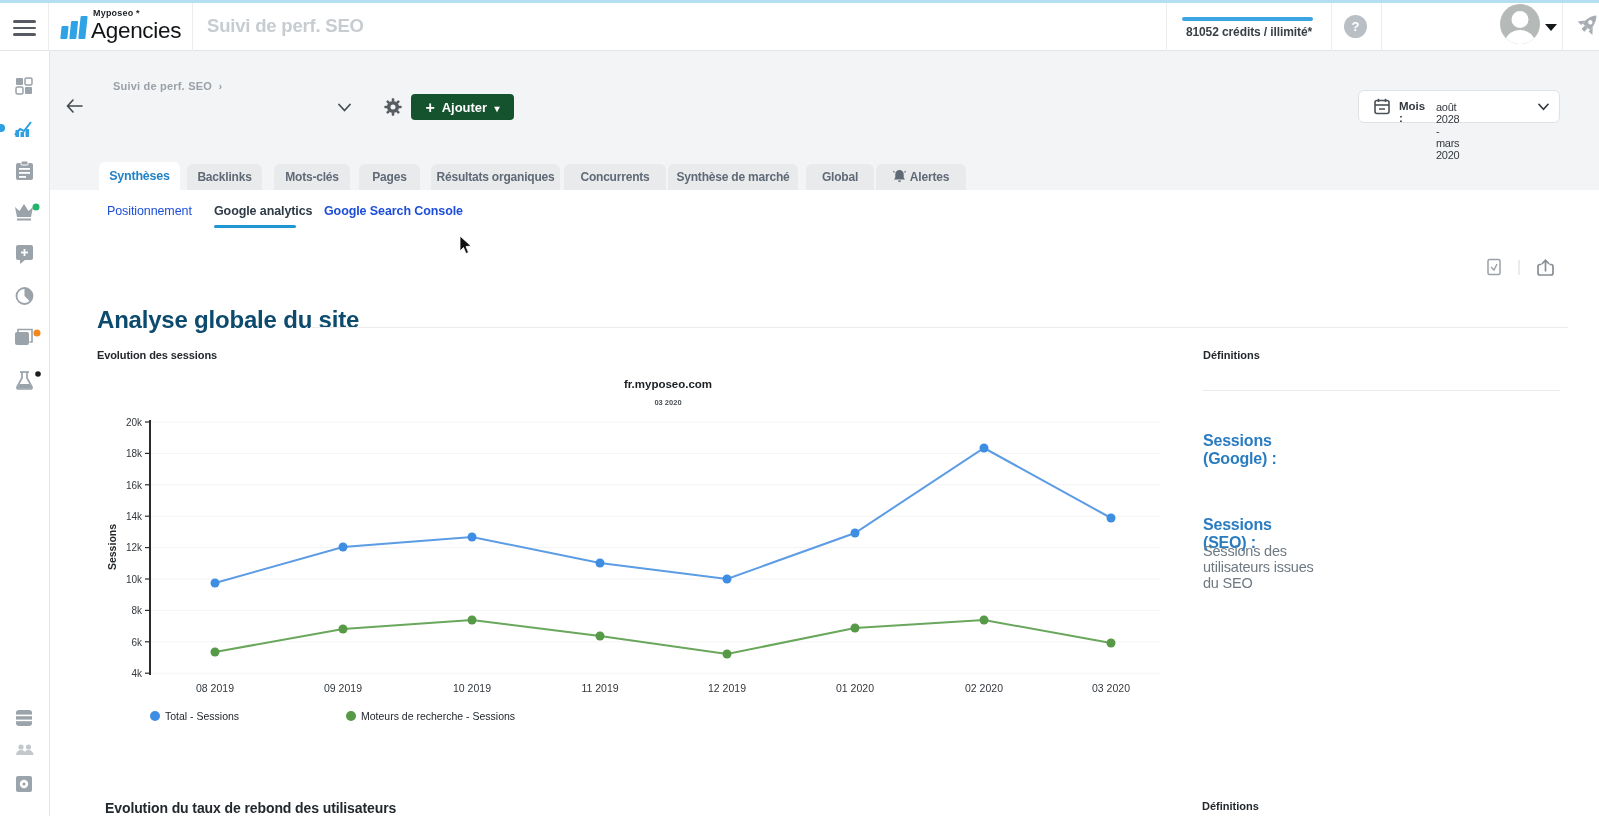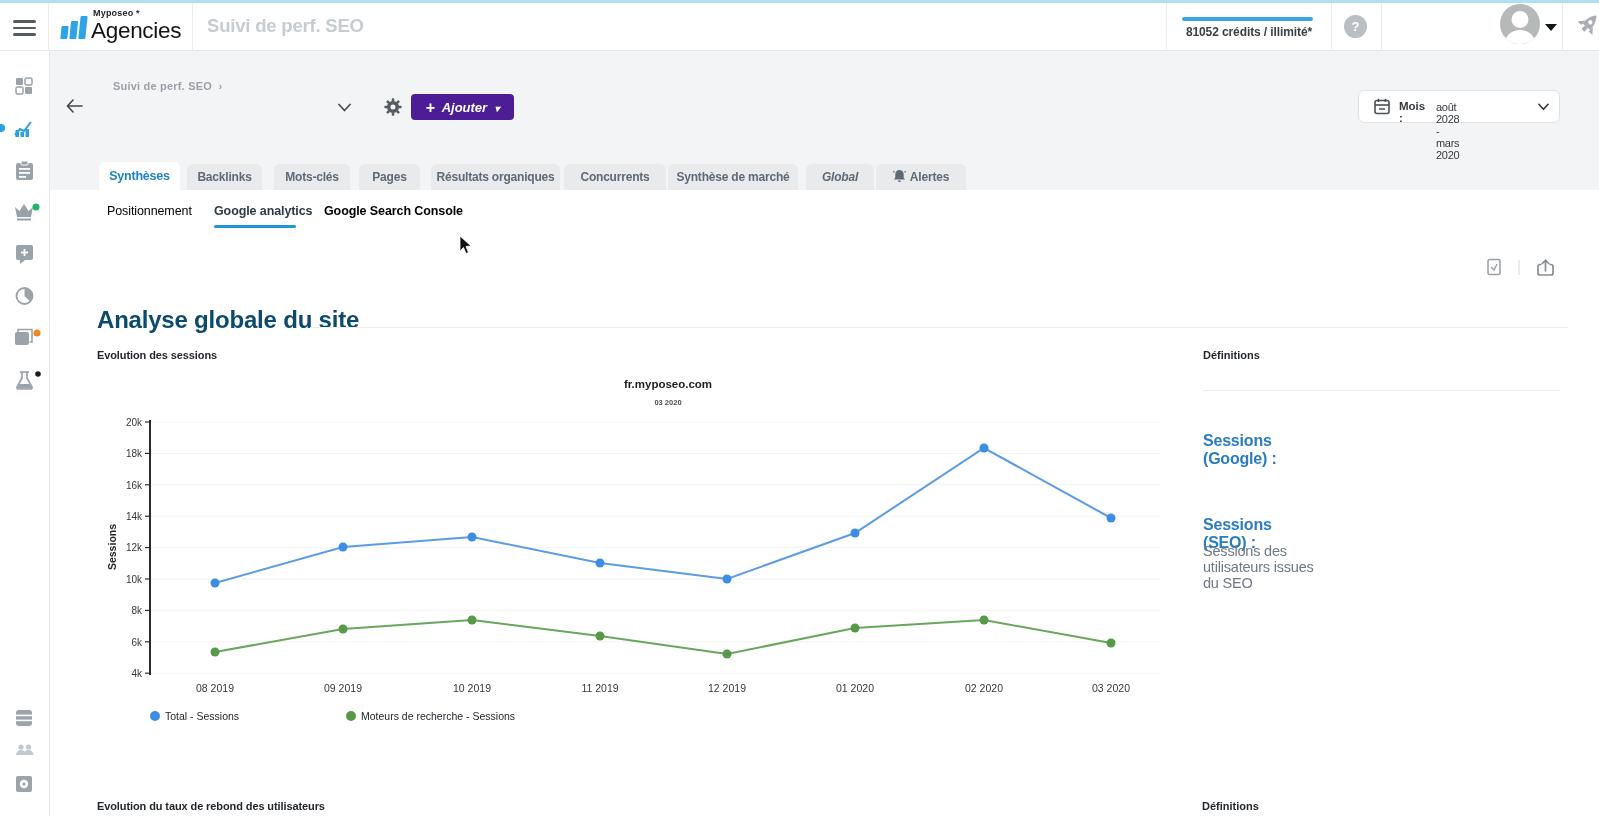--- a/index.html
+++ b/index.html
@@ -16,40 +16,40 @@
 #htitle { left:207px; top:15px; font-size:18.5px; color:#c7ccd1; font-weight:bold; letter-spacing:-0.2px;}
 #credbar { left:1182px; top:17px; width:131px; height:4px; background:#3ba4e2; border-radius:2px; }
 #credtxt { left:1167px; top:25px; width:164px; text-align:center; font-size:12px; letter-spacing:-0.1px; font-weight:bold; color:#3b4045; }
 #qcirc { left:1344px; top:15px; width:23px; height:23px; border-radius:50%; background:#b9bfc5; color:#fff; font-size:13px; font-weight:bold; text-align:center; line-height:23px; }
 #caret-av { left:1545px; top:24px; width:0; height:0; border-left:6px solid transparent; border-right:6px solid transparent; border-top:7px solid #15181b; }
 
 #sidebar { left:0; top:51px; width:50px; height:765px; background:#fff; border-right:1px solid #e4e6e8; }
 
 #gray { left:50px; top:51px; width:1549px; height:139px; background:#f3f4f5; }
 #crumb { left:113px; top:80px; font-size:11px; font-weight:bold; color:#9aa1a8; letter-spacing:.2px;}
-#btn { left:411px; top:94px; width:103px; height:26px; background:#4c1d95; border-radius:4px; color:#fff; font-size:13px; font-weight:bold; text-align:center; line-height:26px;font-style:italic; }
+#btn { left:411px; top:94px; width:103px; height:26px; background:#14532d; border-radius:4px; color:#fff; font-size:13px; font-weight:bold; text-align:center; line-height:26px; }
 #datepill { left:1358px; top:90px; width:202px; height:33px; background:#fff; border:1px solid #dfe2e5; border-radius:6px; }
 
 .tab { position:absolute; top:164px; height:26px; background:#e8eaec; border-radius:6px 6px 0 0; font-size:12px; letter-spacing:-0.2px; font-weight:bold; color:#5f6a76; text-align:center; line-height:26px; white-space:nowrap; overflow:hidden; }
 #tab-act { left:99px; top:162px; width:81px; height:28px; background:#fff; border-radius:6px 6px 0 0; font-size:12.5px; letter-spacing:-0.2px; font-weight:bold; color:#2383c4; text-align:center; line-height:28px; z-index:5;}
 
 #content { left:50px; top:190px; width:1549px; height:626px; background:#fff; }
-.sub { position:absolute; top:204px; font-size:12.5px; color:#000000; letter-spacing:-0.1px; }
+.sub { position:absolute; top:204px; font-size:12.5px; color:#1d4ed8; letter-spacing:-0.1px; }
 #sub2 { color:#2d3a45; font-weight:bold; }
 #subul { left:214px; top:225px; width:82px; height:3px; background:#2196d3; border-radius:2px; }
 #h1 { left:97px; top:306px; font-size:24px; font-weight:bold; color:#0c4a6e; letter-spacing:-0.2px; }
 #h1line { left:310px; top:327px; width:1258px; height:1px; background:#ededee; }
 #evol1 { left:97px; top:349px; font-size:11px; letter-spacing:-0.1px; font-weight:bold; color:#23282d; }
 #defs1 { left:1203px; top:349px; font-size:11px; font-weight:bold; color:#23282d; }
 #defline { left:1203px; top:390px; width:357px; height:1px; background:#ececee; }
 .bluedef { position:absolute; left:1203px; font-size:16px; font-weight:bold; color:#2a7cc0; letter-spacing:-0.2px; }
 .graydef { position:absolute; left:1203px; font-size:14.5px; letter-spacing:-0.2px; color:#6e7983; }
 #ctitle { left:568px; top:378px; width:200px; text-align:center; font-size:11.5px; font-weight:bold; color:#1b1f23; }
 #csub { left:568px; top:398px; width:200px; text-align:center; font-size:7.5px; font-weight:bold; color:#4a4f54; }
-#evol2 { left:97px; top:800px; font-size:11px; letter-spacing:-0.1px; font-weight:bold; color:#23282d; }
+#evol2 { left:105px; top:800px; font-size:14px; letter-spacing:-0.1px; font-weight:bold; color:#23282d; }
 #defs2 { left:1202px; top:800px; font-size:11px; font-weight:bold; color:#23282d; }
 </style>
 </head>
 <body>
 <div id="page">
 
   <div class="abs" id="header"></div>
   <div class="abs vsep" style="left:48px;"></div>
   <div class="abs vsep" style="left:192px;"></div>
   <div class="abs vsep" style="left:1166px;"></div>
@@ -139,21 +139,21 @@
     <path d="M1 1 L6 6.5 L11 1" stroke="#34393f" stroke-width="1.8" fill="none" stroke-linecap="round"></path>
   </svg>
 
   <div id="tab-act" class="abs">Synthèses</div>
   <div class="tab" style="left:187px; width:75px;">Backlinks</div>
   <div class="tab" style="left:274px; width:76px;">Mots-clés</div>
   <div class="tab" style="left:359px; width:61px;">Pages</div>
   <div class="tab" style="left:431px; width:129px;">Résultats organiques</div>
   <div class="tab" style="left:564px; width:102px;">Concurrents</div>
   <div class="tab" style="left:668px; width:130px;">Synthèse de marché</div>
-  <div class="tab" style="left:806px; width:68px;font-style:italic;">Global</div>
+  <div class="tab" style="left:806px; width:68px;">Global</div>
   <div class="tab" style="left:876px; width:90px;"><svg style="position:relative;top:2px;margin-right:4px;" width="13" height="14" viewBox="0 0 13 14">
         <path d="M6.5 1 A4.2 4.2 0 0 1 10.7 5.2 L10.7 8.5 L12 10.5 L1 10.5 L2.3 8.5 L2.3 5.2 A4.2 4.2 0 0 1 6.5 1 Z" fill="#5f6a76"></path>
         <path d="M5 11.5 A1.5 1.5 0 0 0 8 11.5 Z" fill="#5f6a76"></path>
         <line x1="1.5" y1="3.5" x2="0.3" y2="2" stroke="#5f6a76" stroke-width="1.2"></line>
         <line x1="11.5" y1="3.5" x2="12.7" y2="2" stroke="#5f6a76" stroke-width="1.2"></line>
       </svg>Alertes</div>
 
   <div class="abs" id="content"></div>
   <div class="abs sub" style="left:107px;">Positionnement</div>
   <div class="abs sub" id="sub2" style="left:214px;">Google analytics</div>

